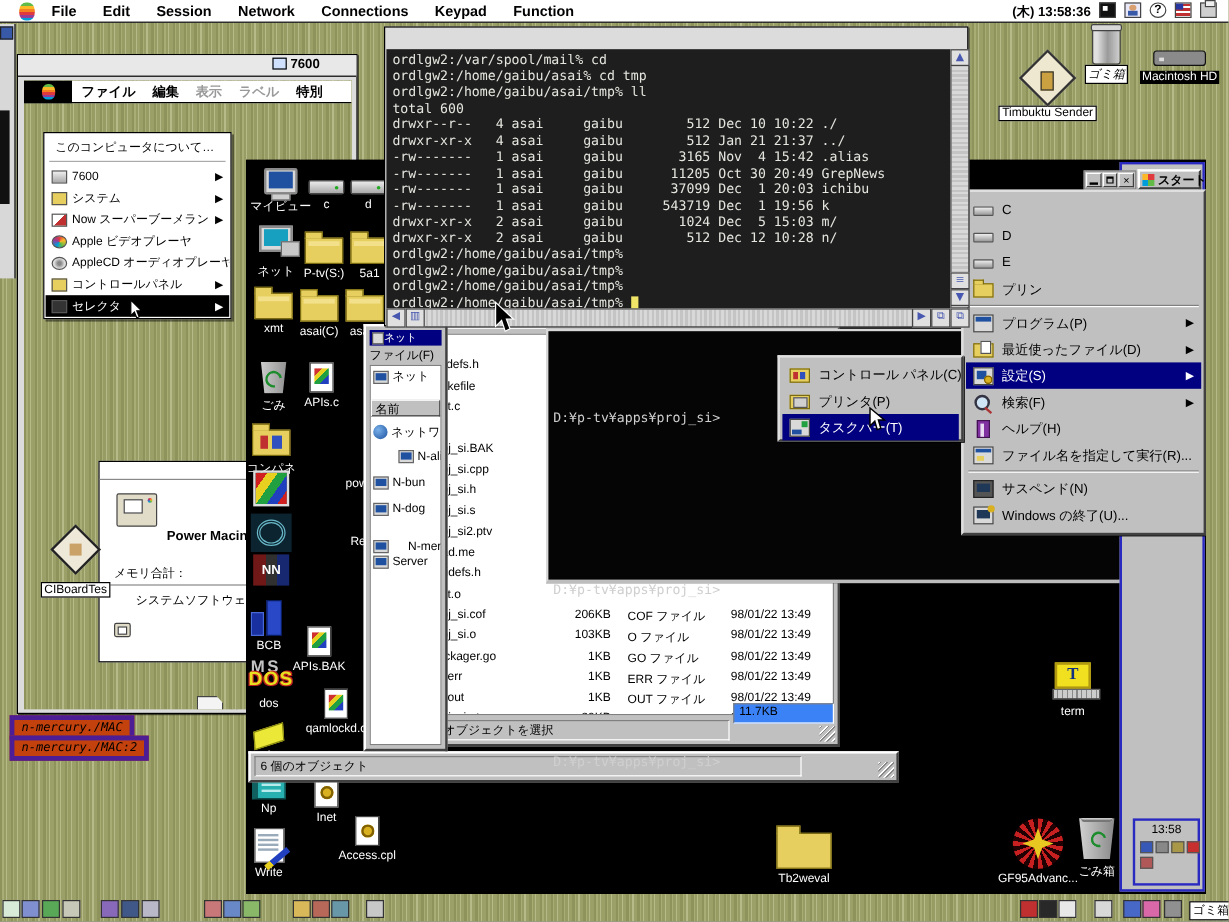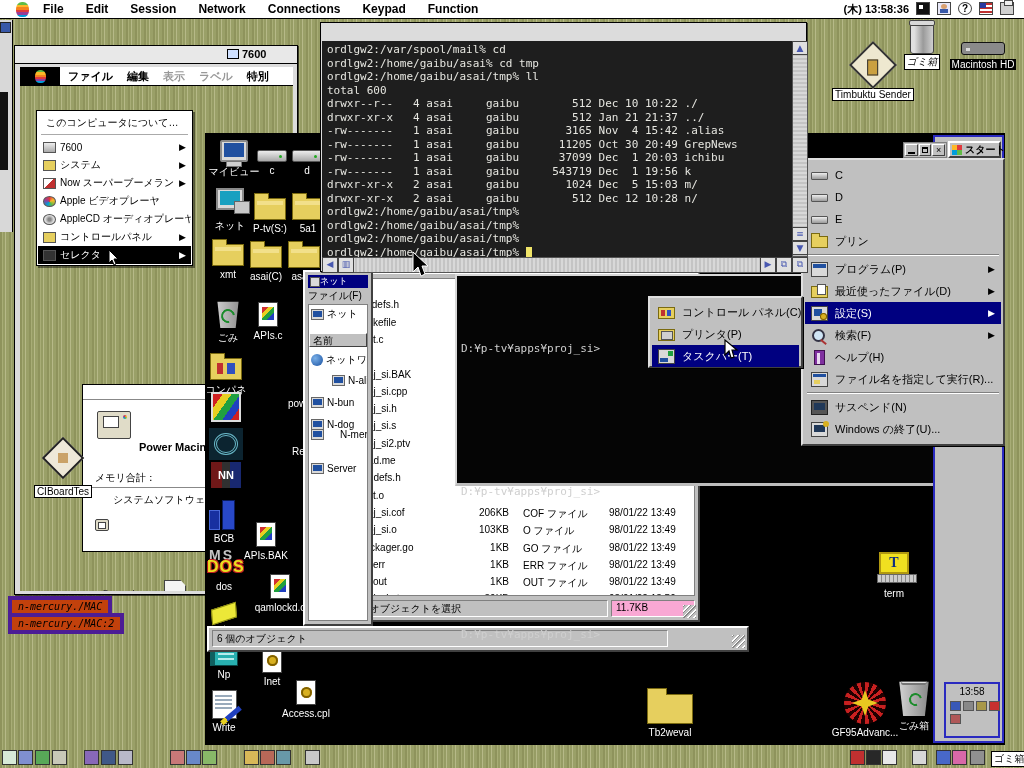--- a/index.html
+++ b/index.html
@@ -614,21 +614,21 @@
           </div>
           <div class="frow" style="top: 312.4px;">
             <div class="gl gl-mifes"></div>
             <div class="nm">proj_si.ptv</div>
             <div class="sz">39KB</div>
             <div class="tp">PTV ファイル</div>
             <div class="dt">98/01/22 13:50</div>
           </div>
         </div>
       <div class="statuscell" style="left:4px;top:326px;width:272px;background:#c0c0c0">1 個のオブジェクトを選択</div>
-      <div class="statuscell" style="left:279px;top:326px;width:84px;background:#f9a8d4">11.7KB</div>
+      <div class="statuscell" style="left:279px;top:312px;width:84px;background:#3b82f6">11.7KB</div>
       <div class="grip" style="right:2px;bottom:2px"></div>
     </div>
 
     <div class="raised a" id="netwin">
       <div id="net-title">ネット</div>
       <div id="net-menu">ファイル(F)</div>
       <div id="net-body">
         <div id="net-root">
           <span class="npc"></span>
           <span>ネット</span>
@@ -644,21 +644,21 @@
               <span>N-alic</span>
             </div>
             <div class="nrow" style="top: 92px;">
               <span class="npc"></span>
               <span>N-bun</span>
             </div>
             <div class="nrow" style="top: 114px;">
               <span class="npc"></span>
               <span>N-dog</span>
             </div>
-            <div class="nrow" style="top: 124px; gap: 16px;">
+            <div class="nrow" style="top: 145px; gap: 16px;">
               <span class="npc"></span>
               <span>N-mer</span>
             </div>
             <div class="nrow" style="top: 158px;">
               <span class="npc"></span>
               <span>Server</span>
             </div>
           </div>
       </div>
     </div>

